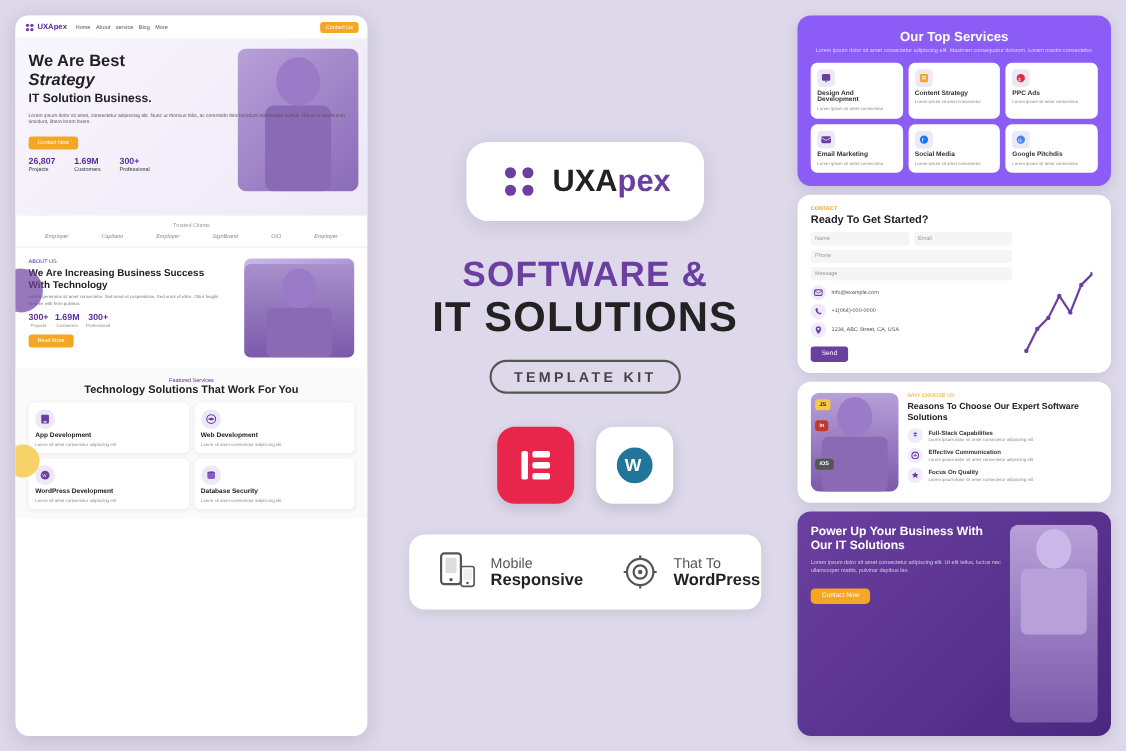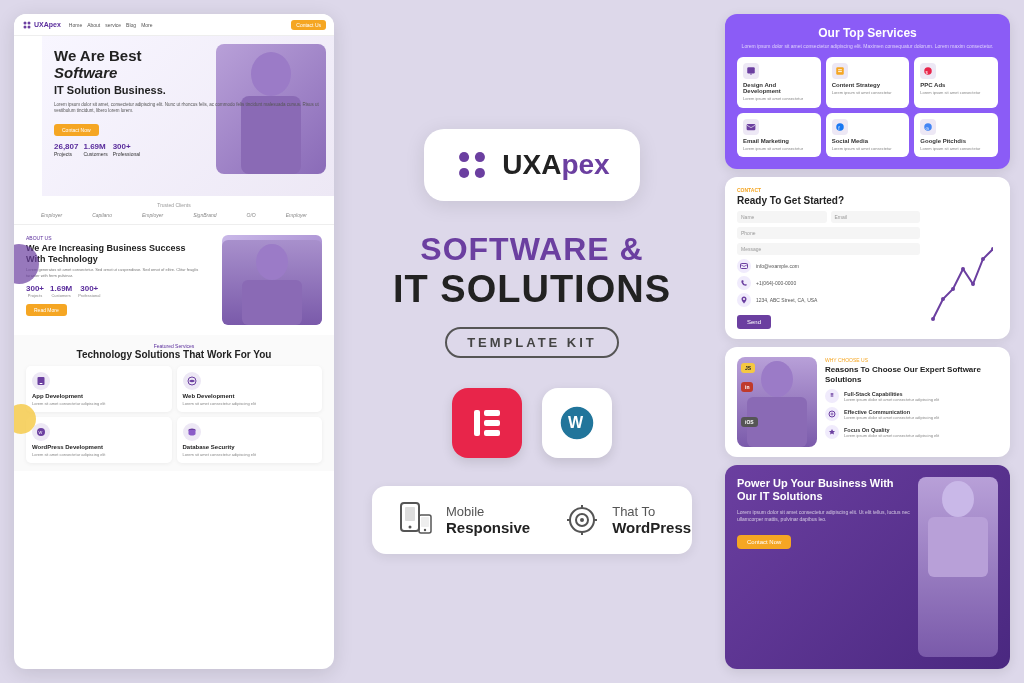--- a/index.html
+++ b/index.html
@@ -69,21 +69,20 @@
       border-radius: 3px;
     }
 
     
     .mockup-hero {
       background: linear-gradient(135deg, #f8f6ff 0%, #ede8f5 100%);
       padding: 12px 12px 8px;
       position: relative;
       height: 160px;
       overflow: hidden;
-      margin-left: 28px;
     }
     .mockup-hero-text {
       position: relative;
       z-index: 2;
     }
     .mockup-hero h1 {
       font-size: 15px;
       font-weight: 900;
       color: #222;
       line-height: 1.1;
@@ -101,21 +100,21 @@
       display: inline-block;
       background: #f5a623;
       color: #fff;
       font-size: 5px;
       padding: 3px 8px;
       border-radius: 3px;
       margin-top: 3px;
     }
     .mockup-stats {
       display: flex;
-      gap: 5px;
+      gap: 17px;
       margin-top: 6px;
     }
     .stat-item {
       font-size: 5px;
       color: #333;
     }
     .stat-num {
       font-size: 8px;
       font-weight: bold;
       color: #5a2d9c;
@@ -731,21 +730,21 @@
         <span>Blog</span>
         <span>More</span>
       </div>
       <div class="mockup-nav-btn">Contact Us</div>
     </div>
 
     <div class="mockup-hero">
       <div class="mockup-hero-text">
         <h1>
           <span style="color:#222">We </span><span style="color:#222">Are Best</span><br>
-          <span style="color:#222; font-style:italic">Software</span><br>
+          <span style="color:#222; font-style:italic">Strategy</span><br>
           <span style="color:#222; font-size:11px">IT Solution Business.</span>
         </h1>
         <p class="mockup-hero-sub">Lorem ipsum dolor sit amet, consectetur adipiscing elit. Nunc ut rhoncus felis, ac commodo felis tincidunt malesuada cursus. Risus ut vestibulum tincidunt, libero lorem lorem.</p>
         <span class="mockup-hero-btn">Contact Now</span>
       </div>
       <div class="hero-image-placeholder">
         <div class="hero-img-inner">
 
           <svg width="110" height="130" viewBox="0 0 110 130">
             <ellipse cx="55" cy="30" rx="20" ry="22" fill="#9b7bc7"></ellipse>

